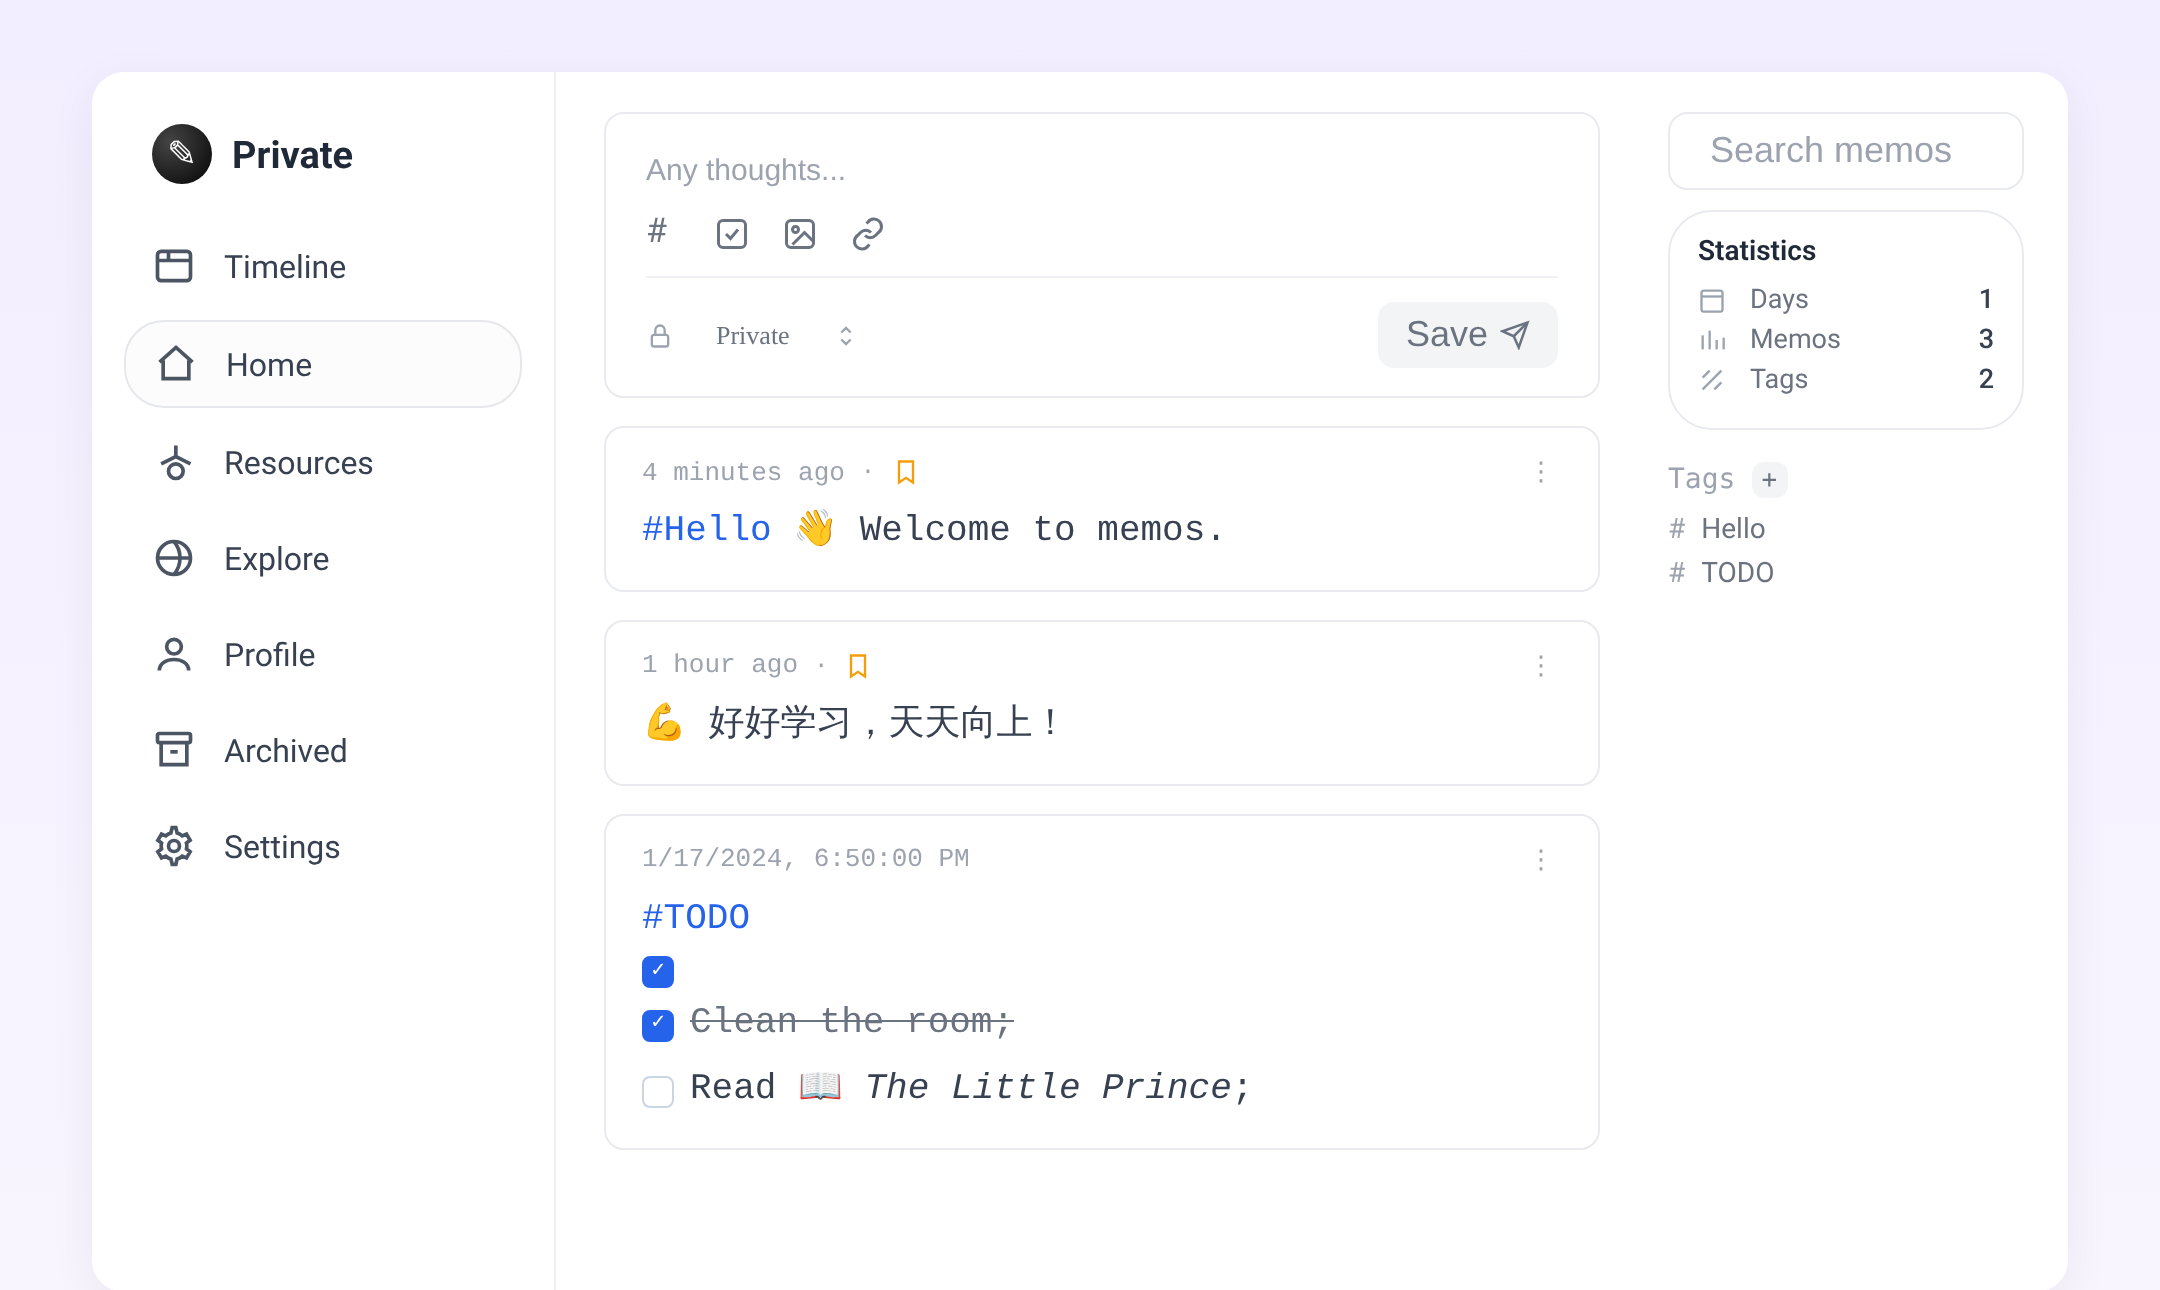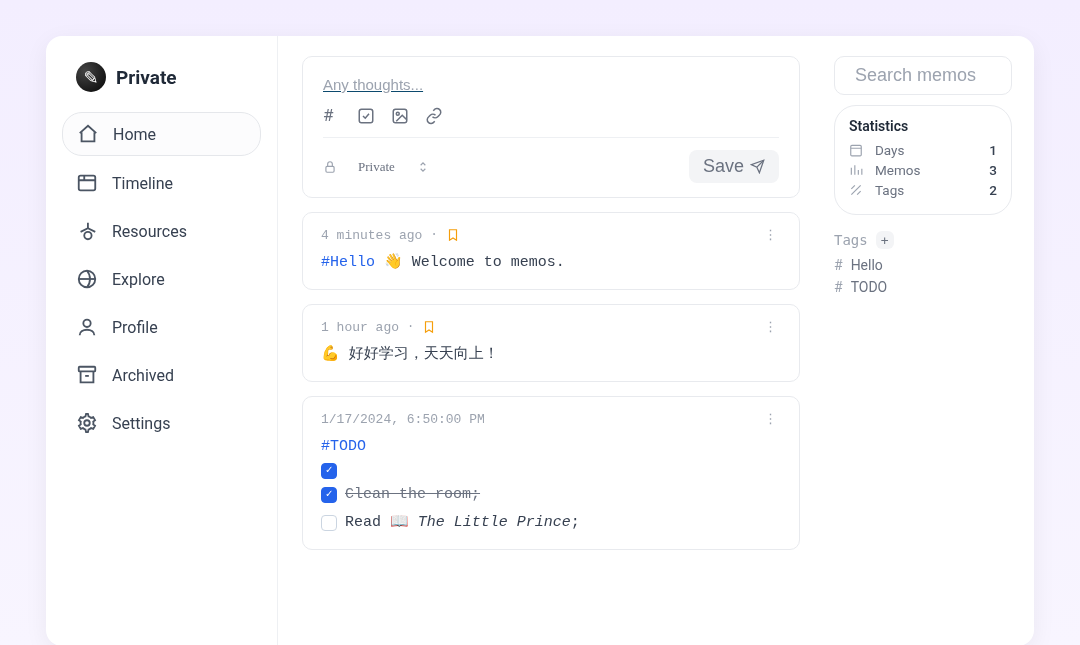--- a/index.html
+++ b/index.html
@@ -38,21 +38,21 @@
   .nav-item.active { border:1px solid #e5e7eb; background:#fcfcfd; }
   .nav-icon { width:22px;height:22px;stroke:#4b5563;stroke-width:2;fill:none; flex-shrink:0;}
   
   .main { flex: 1; padding: 20px 24px; }
   .composer {
     border:1px solid #e8eaee; border-radius:10px; padding:18px 20px 14px;
     margin-bottom:14px;
   }
   .composer-input {
     border:none;outline:none; width:100%; font-size:15px; color:#0c4a6e;
-    background:transparent; margin-bottom:14px;text-decoration:underline;
+    background:transparent; margin-bottom:14px;
   }
   .composer-input::placeholder { color:#9ca3af; }
   .toolbar-icons {
     display:flex; gap:16px; color:#6b7280; border-bottom:1px solid #eef0f3;
     padding-bottom:12px;
   }
   .toolbar-icons svg, .toolbar-icons span.hash { width:18px;height:18px;stroke:#6b7280;stroke-width:2;fill:none; }
   .toolbar-icons span.hash { font-size:17px; color:#6b7280; line-height:1;}
   .composer-footer { display:flex; justify-content:space-between; align-items:center; padding-top:12px;}
   .visibility { display:flex; align-items:center; gap:21px; font-size:13px; color:#6b7280;font-family:Liberation Serif, serif;}
@@ -61,21 +61,21 @@
     background:#f3f4f6; border:none; border-radius:8px;
     padding:6px 14px; font-size:18px; color:#6b7280; display:flex; align-items:center; gap:6px;
   }
   .save-btn svg { width:15px;height:15px;stroke:#6b7280;stroke-width:2;fill:none;}
   
   .memo { border:1px solid #e8eaee; border-radius:10px; padding:14px 18px; margin-bottom:14px;font-family:Liberation Mono, monospace; }
   .memo-head { display:flex; align-items:center; gap:8px; color:#9ca3af; font-size:13px; margin-bottom:8px;}
   .memo-head .dot {font-size:12px;}
   .memo-head svg { width:14px;height:14px;stroke:#f59e0b;stroke-width:2;fill:none;}
   .memo-head .more { margin-left:auto; color:#9ca3af; cursor:pointer; padding:0 4px; }
-  .memo-body { font-size:15px; color:#374151; line-height:1.6;}
+  .memo-body { font-size:18px; color:#374151; line-height:1.6;}
   .hl { color:#2563eb; }
   .todo-item { display:flex; align-items:center; gap:8px; margin-top:4px;}
   .chk { width:16px;height:16px;border-radius:4px;border:1.5px solid #cbd5e1;display:inline-flex;align-items:center;justify-content:center;flex-shrink:0;}
   .chk.done { background:#2563eb;border-color:#2563eb;}
   .chk.done::after{content:"✓";color:#fff;font-size:11px;}
   .strike { text-decoration:line-through; color:#6b7280;}
   em { font-style: italic; }
   
   .rightp { width:210px; padding:20px 22px 20px 10px; }
   .search { border:1px solid #e8eaee; border-radius:10px; padding:8px 12px; display:flex; align-items:center; gap:8px; margin-bottom:10px;}
@@ -96,34 +96,34 @@
 <body>
 
 <div class="app">
 
   <aside class="sidebar">
     <div class="brand">
       <div class="brand-logo">✎</div>
       <div class="brand-name">Private</div>
     </div>
     <div>
-        <div class="nav-item active">
-          <svg class="nav-icon" viewBox="0 0 24 24">
-            <path d="M3 11l9-8 9 8"></path>
-            <path d="M5 10v10h14V10"></path>
-          </svg>
-          <span>Home</span>
-        </div>
         <div class="nav-item">
           <svg class="nav-icon" viewBox="0 0 24 24">
             <rect x="3" y="4" width="18" height="16" rx="2"></rect>
             <path d="M3 9h18"></path>
             <path d="M9 4v5"></path>
           </svg>
           <span>Timeline</span>
+        </div>
+        <div class="nav-item active">
+          <svg class="nav-icon" viewBox="0 0 24 24">
+            <path d="M3 11l9-8 9 8"></path>
+            <path d="M5 10v10h14V10"></path>
+          </svg>
+          <span>Home</span>
         </div>
         <div class="nav-item">
           <svg class="nav-icon" viewBox="0 0 24 24">
             <path d="M21 13l-8-4-8 4"></path>
             <path d="M13 9V3"></path>
             <circle cx="13" cy="17" r="4"></circle>
           </svg>
           <span>Resources</span>
         </div>
         <div class="nav-item">

